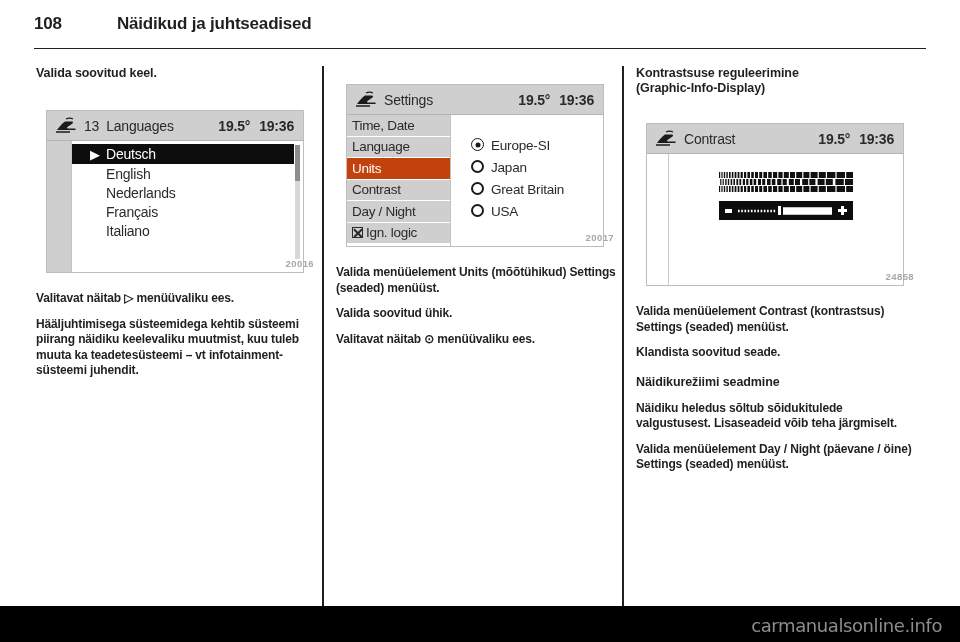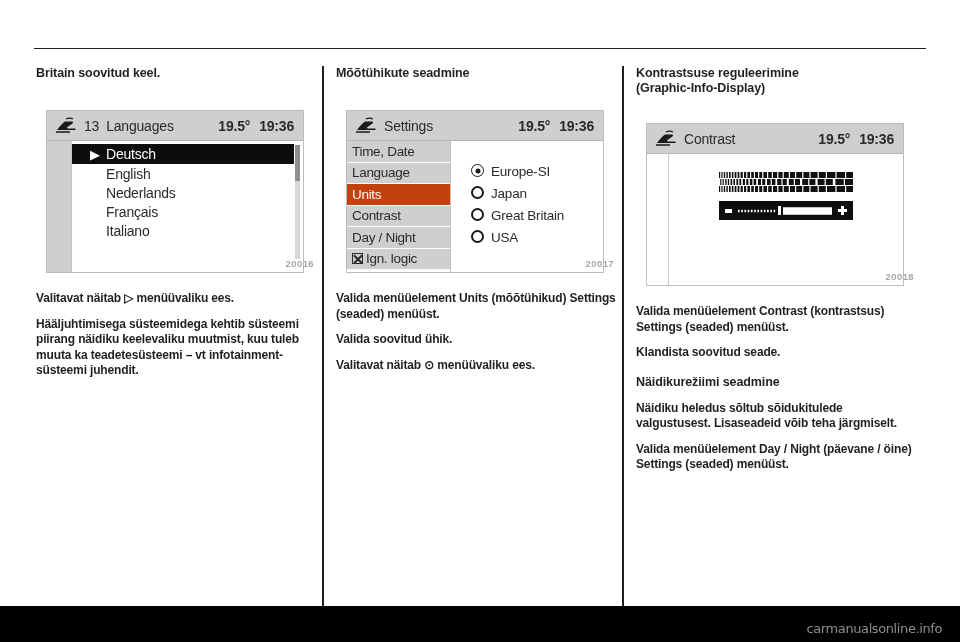--- a/index.html
+++ b/index.html
@@ -386,47 +386,51 @@
     background: #ffffff;
   }
   .slider .plus::before { left: 0; top: 3px; width: 9px; height: 3px; }
   .slider .plus::after  { left: 3px; top: 0; width: 3px; height: 9px; }
 
   
   .watermark {
     position: absolute;
     right: 18px;
     bottom: 6px;
-    font-size: 13px;
+    font-size: 18px;
     color: #8d8d8d;
     letter-spacing: -0.4px;
     font-family: "DejaVu Sans", sans-serif;
   }
   .bottom-band {
     position: absolute;
     left: 0;
     bottom: 0;
     width: 960px;
     height: 36px;
     background: #000000;
   }
 </style>
 </head>
 <body>
 
 <div class="page">
 
+  <div class="header">
+    <span class="page-no">108</span>
+    <span class="page-title">Näidikud ja juhtseadised</span>
+  </div>
   <div class="header-rule"></div>
 
   <div class="col-divider d1"></div>
   <div class="col-divider d2"></div>
 
   <div class="col c1">
 
-    <div class="sec-head">Britain soovitud keel.</div>
+    <div class="sec-head">Valida soovitud keel.</div>
 
     <div class="figure">
       <div class="fig-inner">
         <div class="display">
 
           <div class="disp-titlebar">
             <svg class="disp-icon" viewBox="0 0 44 34">
               <path d="M4 26 C8 20 14 13 20 9 L34 9 C36 9 37 11 35 13 L25 20 C23 21 24 23 26 23 L40 23 C42 23 42 26 40 26 Z" fill="#1b1b1b"></path>
               <path d="M2 30 C10 30 20 30 30 30" stroke="#1b1b1b" stroke-width="3" fill="none"></path>
               <path d="M22 4 C26 2 32 2 36 4" stroke="#1b1b1b" stroke-width="2.6" fill="none"></path>
@@ -472,21 +476,20 @@
         <span class="fig-num">20016</span>
       </div>
     </div>
 
     <p class="body">Valitavat näitab ▷ menüüvaliku ees.</p>
     <p class="body">Hääljuhtimisega süsteemidega kehtib süsteemi piirang näidiku keelevaliku muutmist, kuu tuleb muuta ka teadetesüsteemi – vt infotainment-süsteemi juhendit.</p>
   </div>
 
   <div class="col c2">
 
-    <div class="sec-head">Mõõtühikute seadmine</div>
 
     <div class="figure">
       <div class="fig-inner">
         <div class="display">
 
           <div class="disp-titlebar">
             <svg class="disp-icon" viewBox="0 0 44 34">
               <path d="M4 26 C8 20 14 13 20 9 L34 9 C36 9 37 11 35 13 L25 20 C23 21 24 23 26 23 L40 23 C42 23 42 26 40 26 Z" fill="#1b1b1b"></path>
               <path d="M2 30 C10 30 20 30 30 30" stroke="#1b1b1b" stroke-width="3" fill="none"></path>
               <path d="M22 4 C26 2 32 2 36 4" stroke="#1b1b1b" stroke-width="2.6" fill="none"></path>
@@ -687,21 +690,21 @@
                   <span class="bar"></span>
                   <span class="knob"></span>
                 </span>
                 <span class="plus"></span>
               </div>
 
             </div>
           </div>
 
         </div>
-        <span class="fig-num">20018</span>
+        <span class="fig-num">24858</span>
       </div>
     </div>
 
     <p class="body">Valida menüüelement Contrast (kontrastsus) Settings (seaded) menüüst.</p>
     <p class="body last">Klandista soovitud seade.</p>
 
     <div class="sec-head">Näidikurežiimi seadmine</div>
 
     <p class="body">Näidiku heledus sõltub sõidukitulede valgustusest. Lisaseadeid võib teha järgmiselt.</p>
     <p class="body">Valida menüüelement Day / Night (päevane / öine) Settings (seaded) menüüst.</p>

